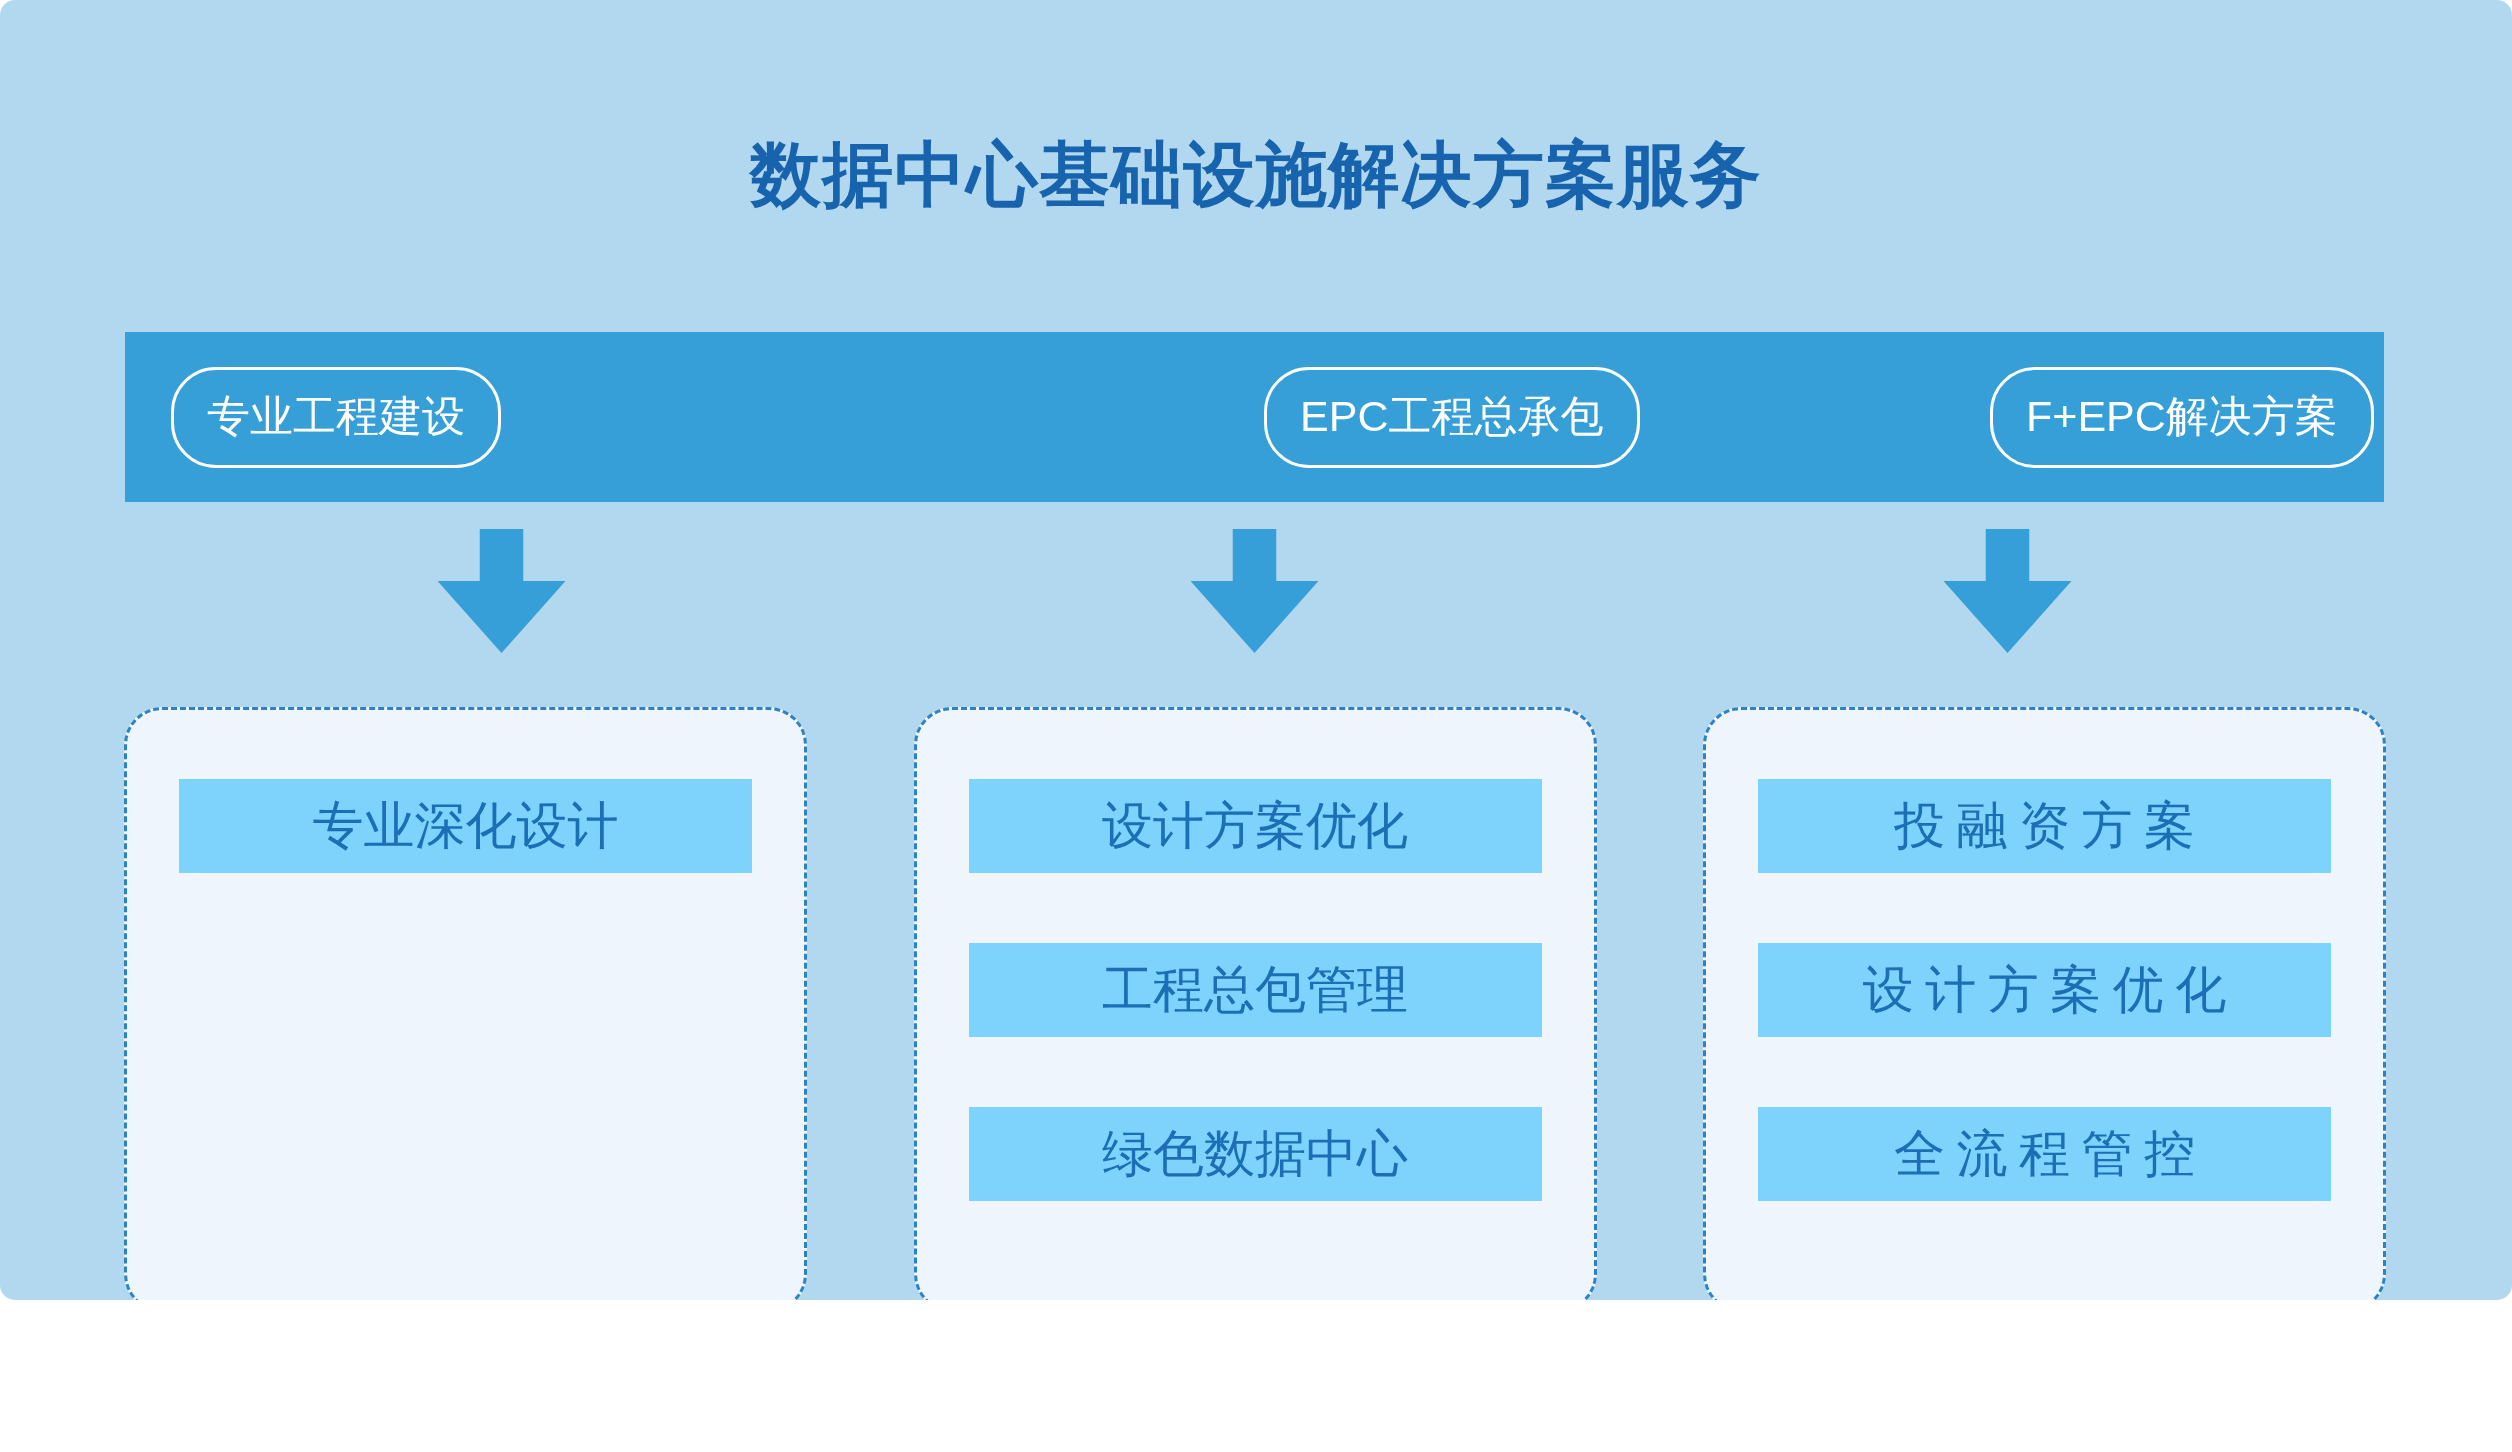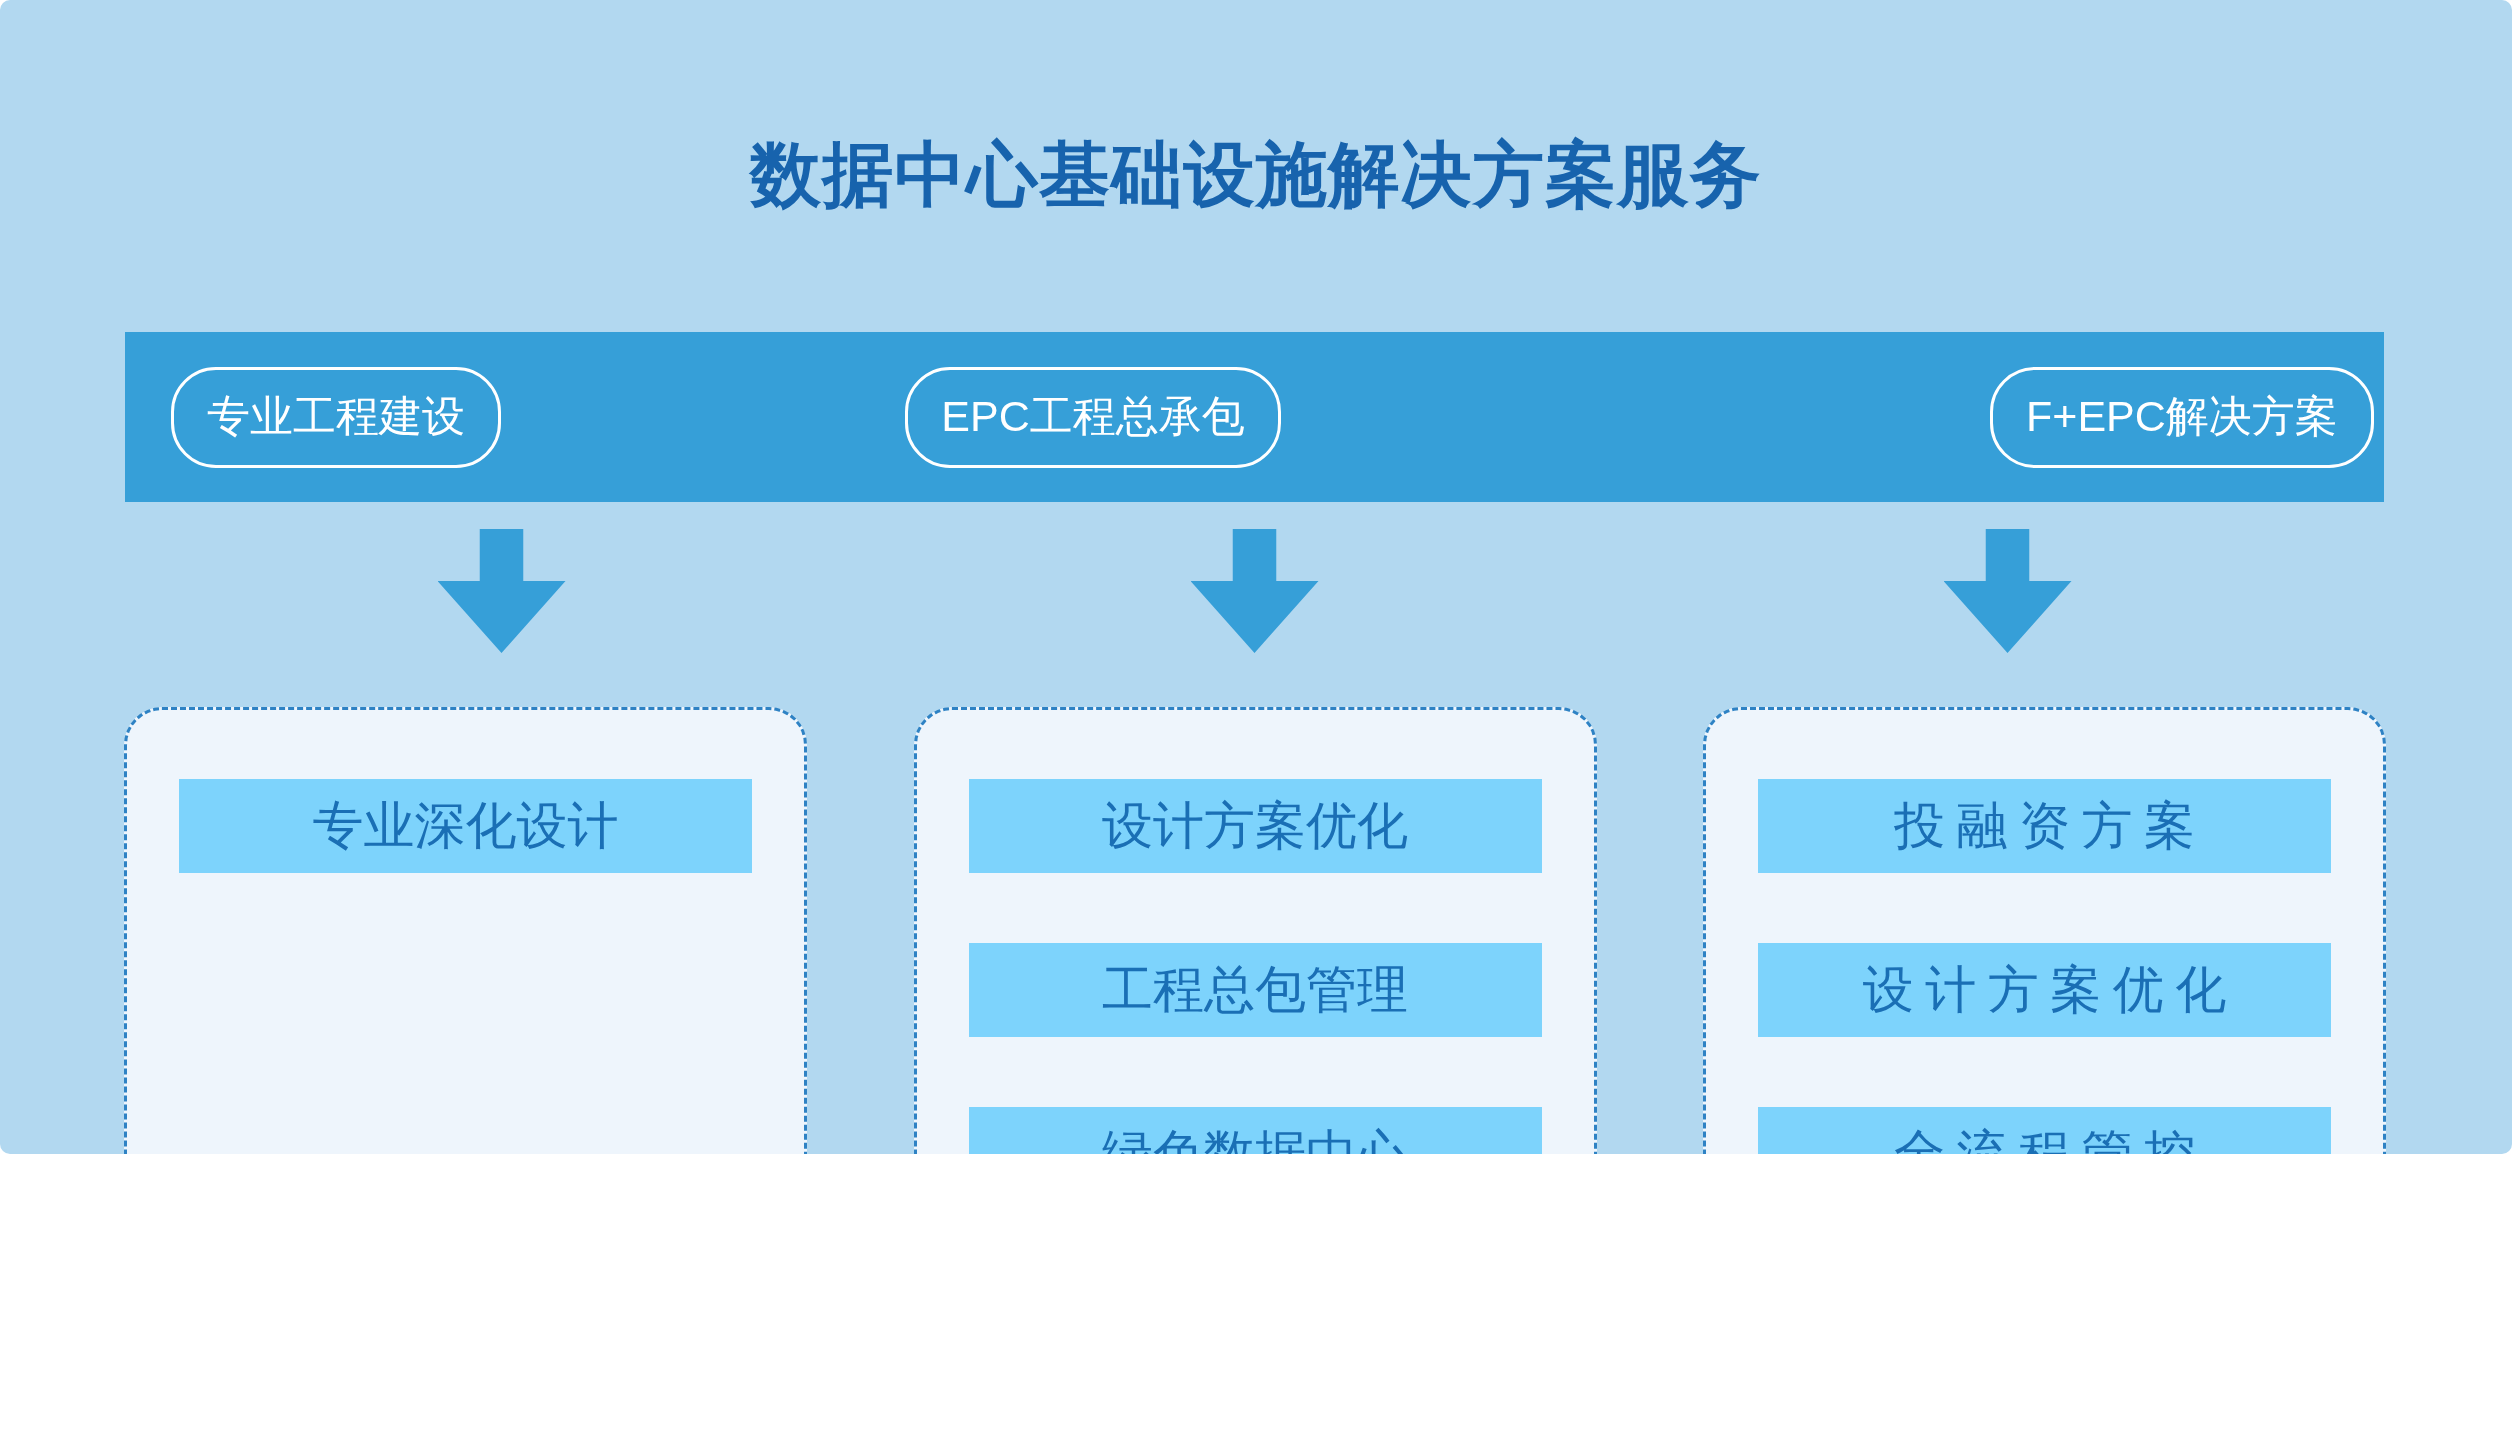--- a/index.html
+++ b/index.html
@@ -10,23 +10,23 @@
   body {
     width: 2512px;
     height: 1453px;
     overflow: hidden;
     font-family: "Liberation Sans", "DejaVu Sans", sans-serif;
   }
 
   #canvas {
     position: relative;
     width: 2512px;
-    height: 1154px;
+    height: 1300px;
     background: #b2d8f0;
-    border-radius: 10px;
+    border-radius: 15px;
     overflow: hidden;
     box-sizing: border-box;
   }
 
   
   #page-title {
     position: absolute;
     top: 134px;
     left: 0;
     width: 2512px;
@@ -52,21 +52,21 @@
   }
   .pill-slot {
     flex: 1 1 0;
     display: flex;
     align-items: center;
     justify-content: center;
     height: 100%;
     position: relative;
   }
   .pill-slot.slot-1 { justify-content: flex-start; padding-left: 46px; }
-  .pill-slot.slot-2 { justify-content: flex-start; }
+  .pill-slot.slot-2 { justify-content: flex-end; }
   .pill-slot.slot-3 { justify-content: flex-end; padding-right: 10.2px; }
 
   .pill {
     border: 3.8px solid #ffffff;
     border-radius: 45px;
     height: 101px;
     display: flex;
     align-items: center;
     justify-content: center;
     padding: 0 33px;

